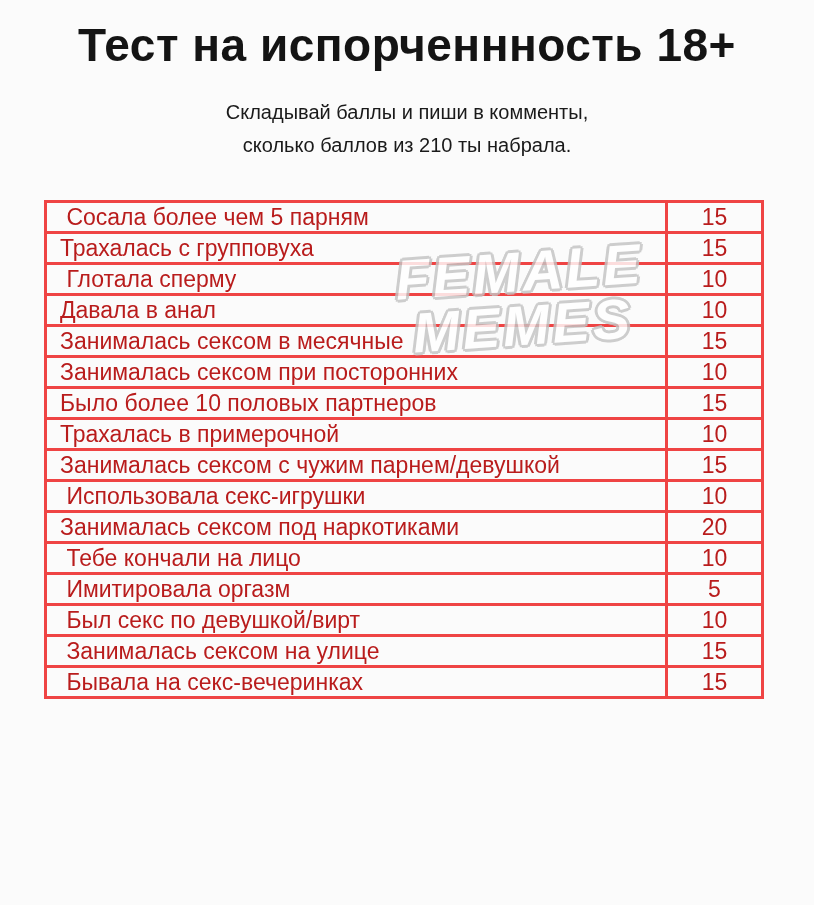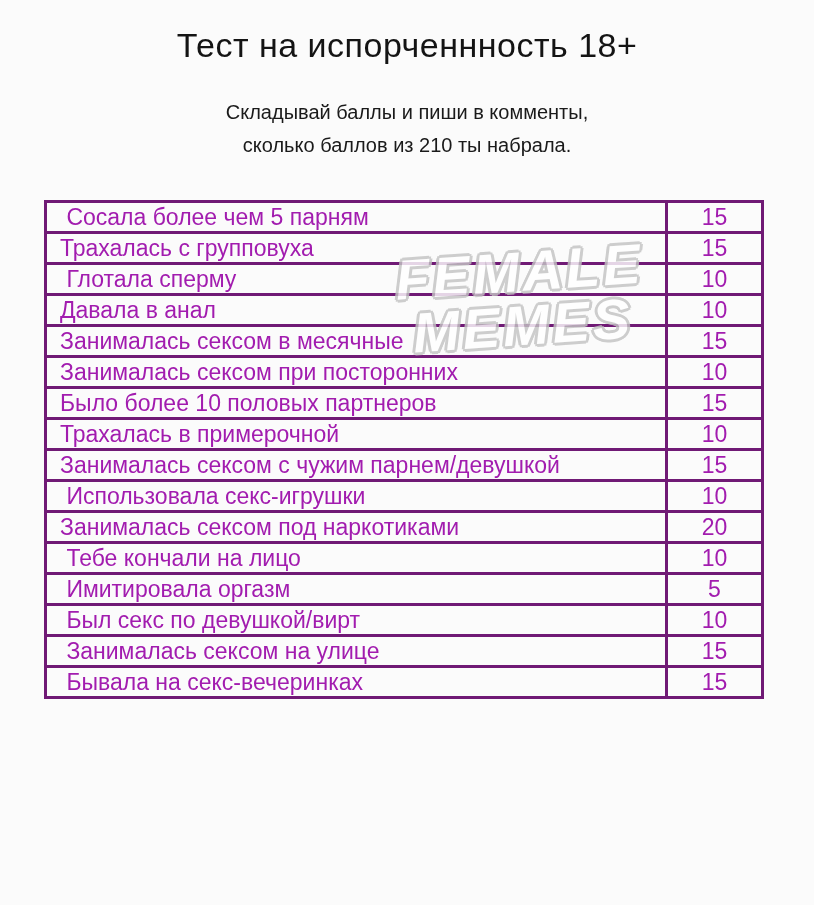--- a/index.html
+++ b/index.html
@@ -7,22 +7,22 @@
     width: 814px; height: 905px;
     background: #fbfbfb;
     font-family: "Liberation Sans", sans-serif;
     color: #121212;
     overflow: hidden;
   }
   .page { width: 814px; height: 905px; position: relative; padding-top: 18px; }
 
   .title {
     text-align: center;
-    font-size: 34px;
-    font-weight: 400;
+    font-size: 46px;
+    font-weight: 700;
     line-height: 54px;
     letter-spacing: 0.5px;
     color: #141414;
   }
   .subtitle {
     margin-top: 24px;
     text-align: center;
     font-size: 20px;
     line-height: 33px;
     font-weight: 400;
@@ -33,29 +33,29 @@
     position: relative;
     margin: 38px 0 0 44px;
     width: 720px;
   }
   table.score-table {
     border-collapse: collapse;
     width: 720px;
     table-layout: fixed;
   }
   table.score-table td {
-    border: 3px solid #701a75;
+    border: 3px solid #ef4444;
     height: 30px;
     font-size: 23px;
     line-height: 28px;
     vertical-align: middle;
     white-space: pre;
     overflow: hidden;
     background: transparent;
-    color: #a21caf;
+    color: #b91c1c;
   }
   td.q-cell { padding: 0 4px 0 13px; }
   td.p-cell { width: 96px; text-align: center; padding: 0; }
 
   .watermark {
     position: absolute;
     top: 46px;
     left: 332px;
     width: 290px;
     text-align: center;

